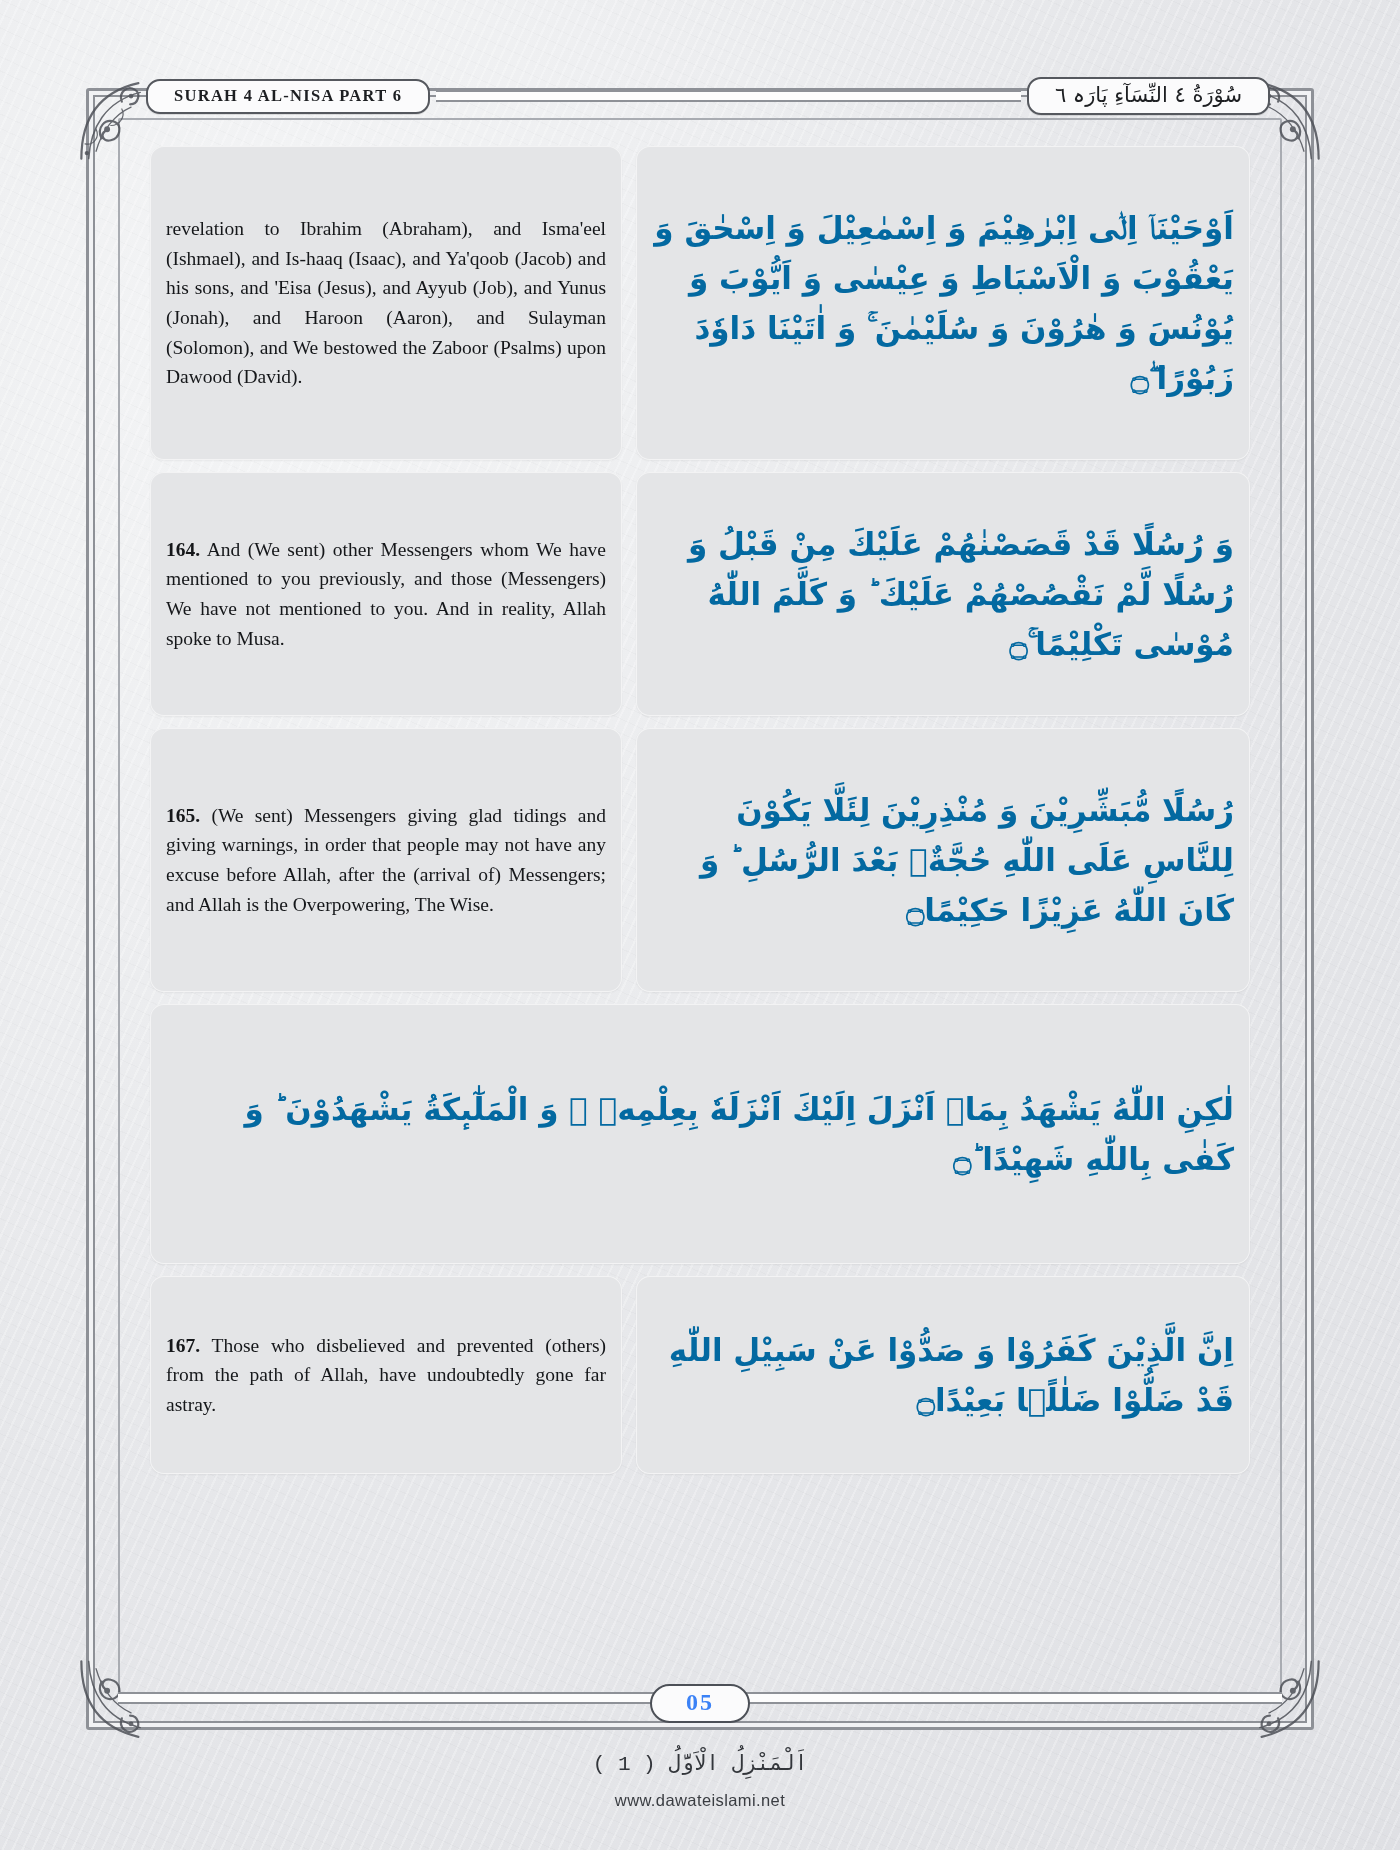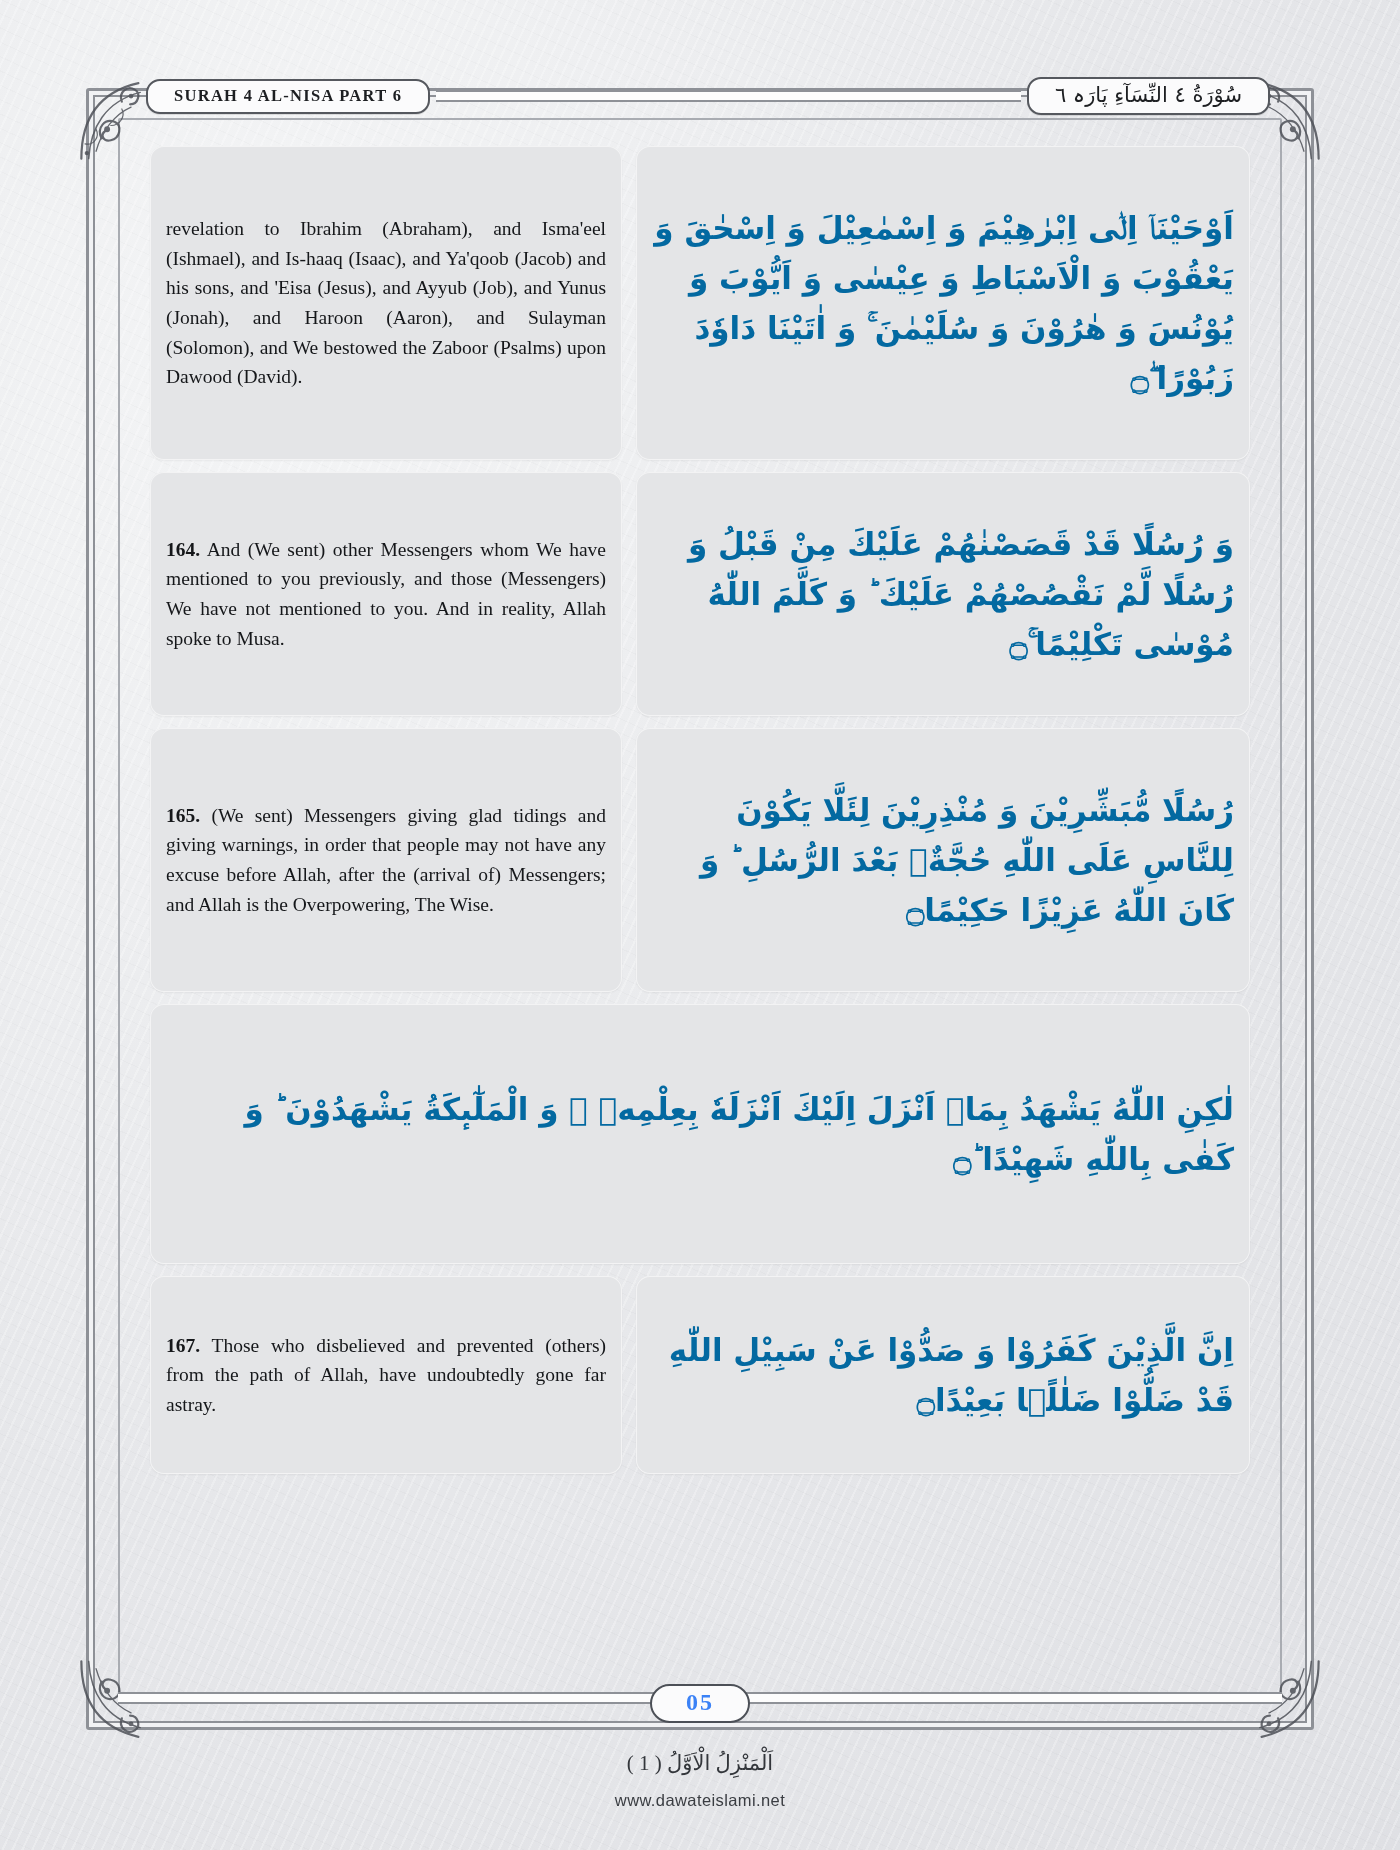--- a/index.html
+++ b/index.html
@@ -143,21 +143,21 @@
   .page-pill{
     position:absolute;left:50%;bottom:127px;transform:translateX(-50%);
     background:#fbfbfc;border:2.6px solid #4c5057;border-radius:22px;
     padding:3px 34px 5px;
     font-family:"Liberation Serif", serif;
     font-size:24px;font-weight:700;color:#3b82f6;letter-spacing:2px;
     z-index:4;
   }
   .footer-ar{
     position:absolute;left:0;right:0;bottom:74px;text-align:center;
-    font-family:Liberation Serif, serif;
+    font-family:Liberation Mono, monospace;
     font-size:21px;color:#33363b;direction:rtl;
   }
   .footer-url{
     position:absolute;left:0;right:0;bottom:40px;text-align:center;
     font-family:"Liberation Sans", sans-serif;
     font-size:16.5px;color:#3a3d42;letter-spacing:.4px;
   }
 </style>
 </head>
 <body>

